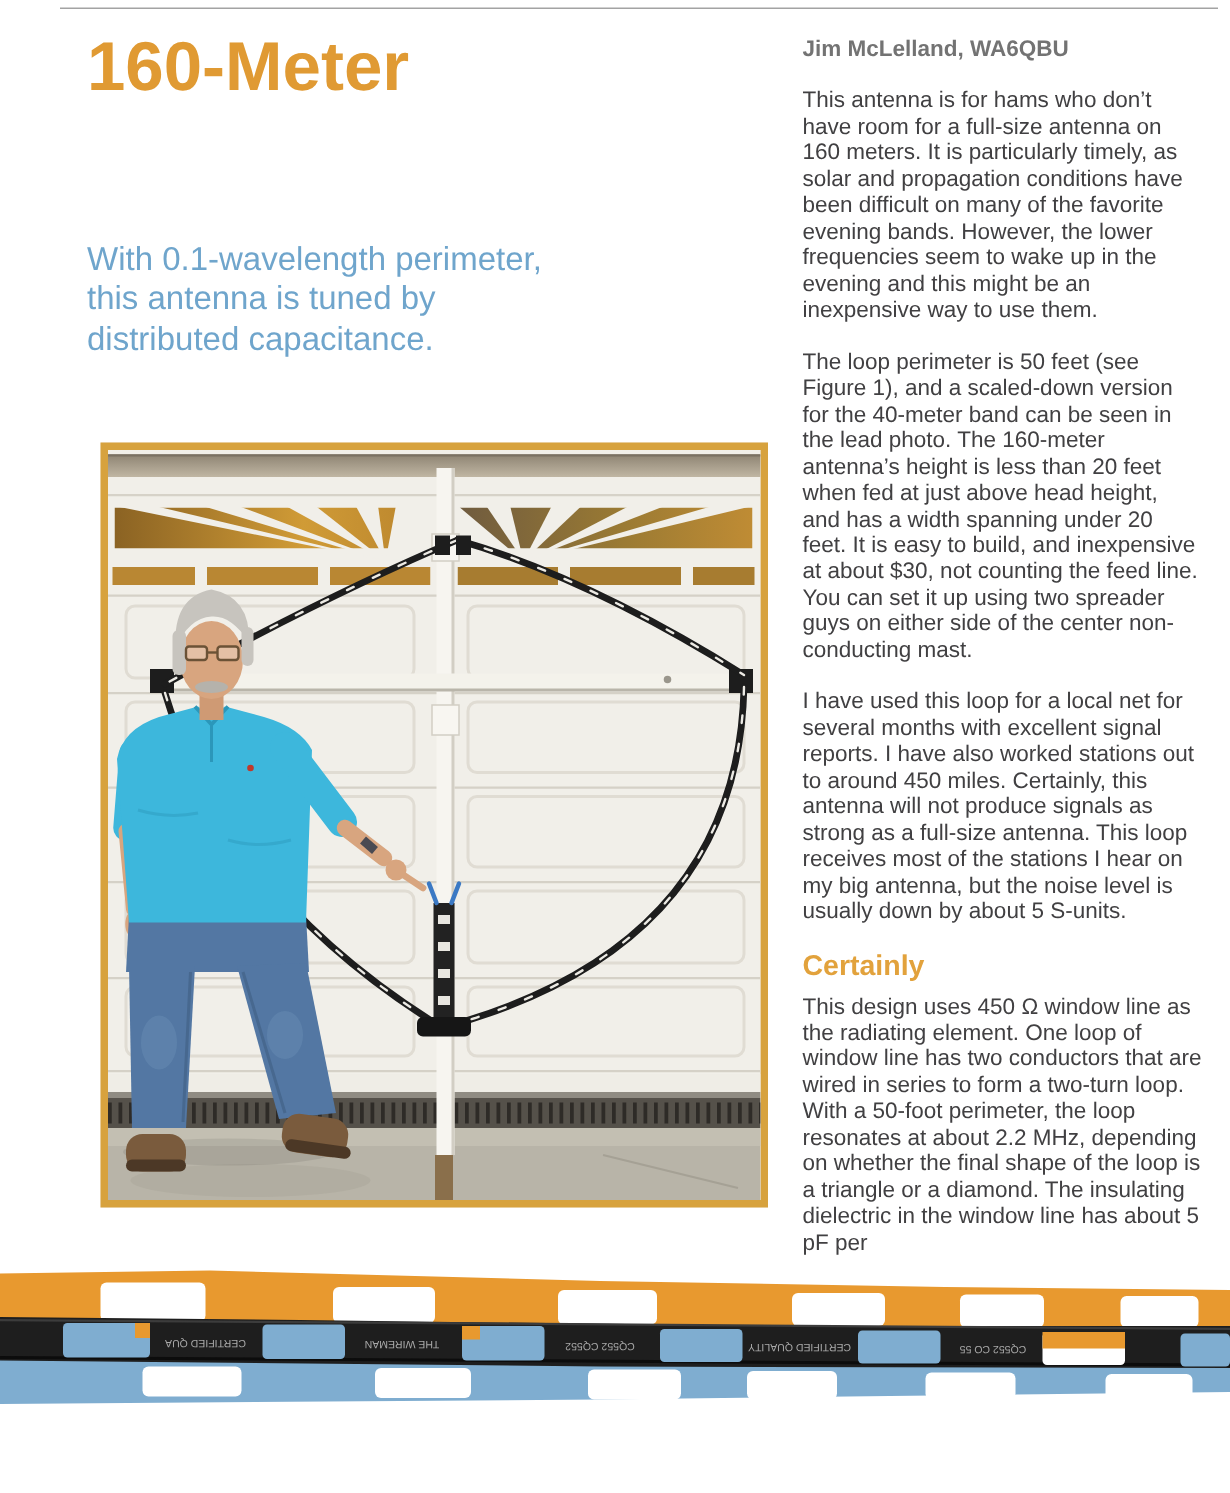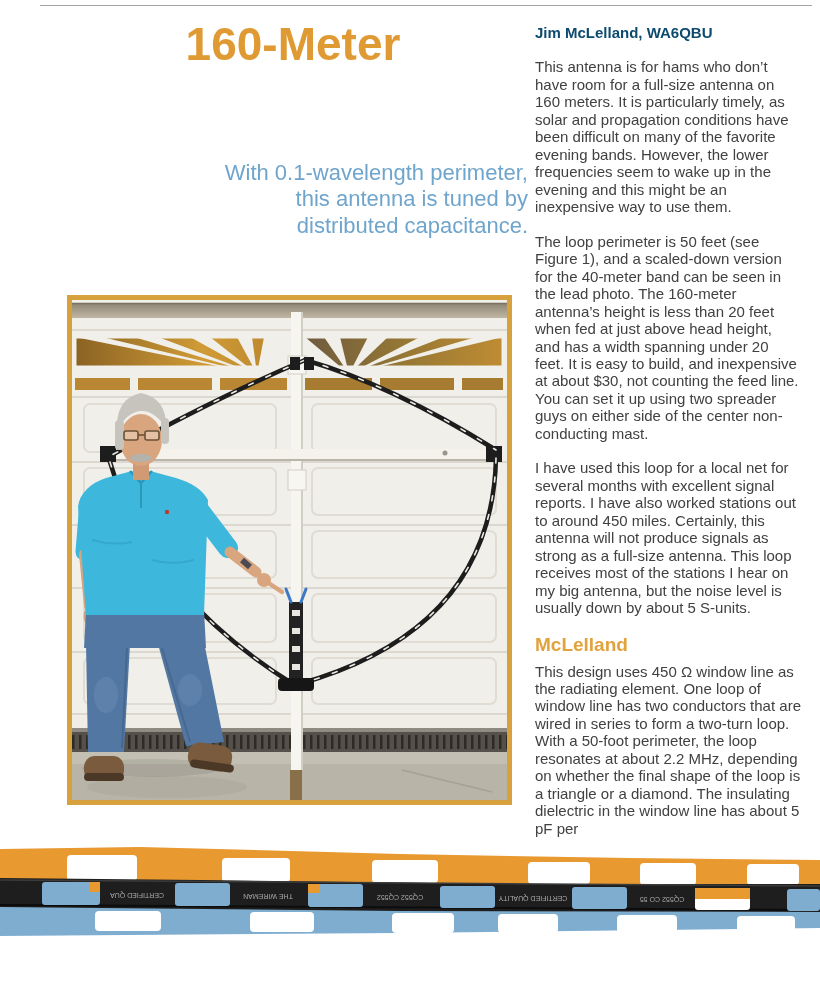--- a/index.html
+++ b/index.html
@@ -1,28 +1,28 @@
 <!DOCTYPE html>
 <html><head>
 <meta charset="utf-8">
 <style>
   html,body{margin:0;padding:0;background:#ffffff;}
   .page{position:relative;width:820px;height:995px;background:#ffffff;overflow:hidden;
         font-family:"Liberation Sans", sans-serif;}
   .top-rule{position:absolute;left:40px;top:5px;width:772px;height:1px;background:#a3a3a3;}
-  .title-block{position:absolute;left:58px;top:20px;width:470px;text-align:center;}
+  .title-block{position:absolute;left:58px;top:20px;width:470px;}
   .title-line1{margin:0;font-size:46px;line-height:1.05;font-weight:600;letter-spacing:0;color:#E09A33;}
   .title-line2{margin:0;font-size:55px;line-height:1.0;font-weight:400;letter-spacing:-1px;color:#282828;}
-  .subtitle{position:absolute;left:58px;top:160px;width:470px;text-align:right;
+  .subtitle{position:absolute;left:58px;top:160px;width:470px;text-align:left;
             font-size:22px;line-height:1.2;color:#6FA5CC;white-space:pre-line;}
   .photo-frame{position:absolute;left:67px;top:295px;width:435px;height:500px;
                border:5px solid #D7A23E;box-sizing:content-box;background:#f1efe9;}
   .photo-frame svg{display:block;}
   .article{position:absolute;left:535px;top:24px;width:266px;color:#414042;}
-  .byline{font-size:15.5px;font-weight:bold;color:#0c4a6e;margin:0 0 10px 0;}
+  .byline{font-size:15.5px;font-weight:bold;color:#737373;margin:0 0 10px 0;}
   .article p{margin:0 0 17px 0;font-size:15px;line-height:1.165;}
   .section-heading{margin:2px 0 7px 0;font-size:19px;font-weight:bold;color:#E2A23C;}
   .footer-art{position:absolute;left:0;top:845px;width:820px;height:112px;}
   .footer-art svg{display:block;}
 </style>
 </head>
 <body>
 
 <div class="page">
 
@@ -215,21 +215,21 @@
         </g>
       </g>
     </svg>
   </div>
 
   <div class="article">
     <p class="byline">Jim McLelland, WA6QBU</p>
     <p>This antenna is for hams who don’t have room for a full-size antenna on 160 meters. It is particularly timely, as solar and propagation conditions have been difficult on many of the favorite evening bands. However, the lower frequencies seem to wake up in the evening and this might be an inexpensive way to use them.</p>
     <p>The loop perimeter is 50 feet (see Figure 1), and a scaled-down version for the 40-meter band can be seen in the lead photo. The 160-meter antenna’s height is less than 20 feet when fed at just above head height, and has a width spanning under 20 feet. It is easy to build, and inexpensive at about $30, not counting the feed line. You can set it up using two spreader guys on either side of the center non-conducting mast.</p>
     <p>I have used this loop for a local net for several months with excellent signal reports. I have also worked stations out to around 450 miles. Certainly, this antenna will not produce signals as strong as a full-size antenna. This loop receives most of the stations I hear on my big antenna, but the noise level is usually down by about 5 S-units.</p>
-    <h2 class="section-heading">McLelland</h2>
+    <h2 class="section-heading">Certainly</h2>
     <p>This design uses 450 Ω window line as the radiating element. One loop of window line has two conductors that are wired in series to form a two-turn loop. With a 50-foot perimeter, the loop resonates at about 2.2 MHz, depending on whether the final shape of the loop is a triangle or a diamond. The insulating dielectric in the window line has about 5 pF per</p>
   </div>
 
   <div class="footer-art">
     <svg width="820" height="112" viewBox="0 0 820 112">
 
       <g>
         <polygon points="0,4 140,2 400,9 630,13 820,15 820,45 0,45" fill="#E8992F"></polygon>
         <rect x="67" y="10" width="70" height="26" rx="4" fill="#ffffff"></rect>
         <rect x="222" y="13" width="68" height="24" rx="4" fill="#ffffff"></rect>

